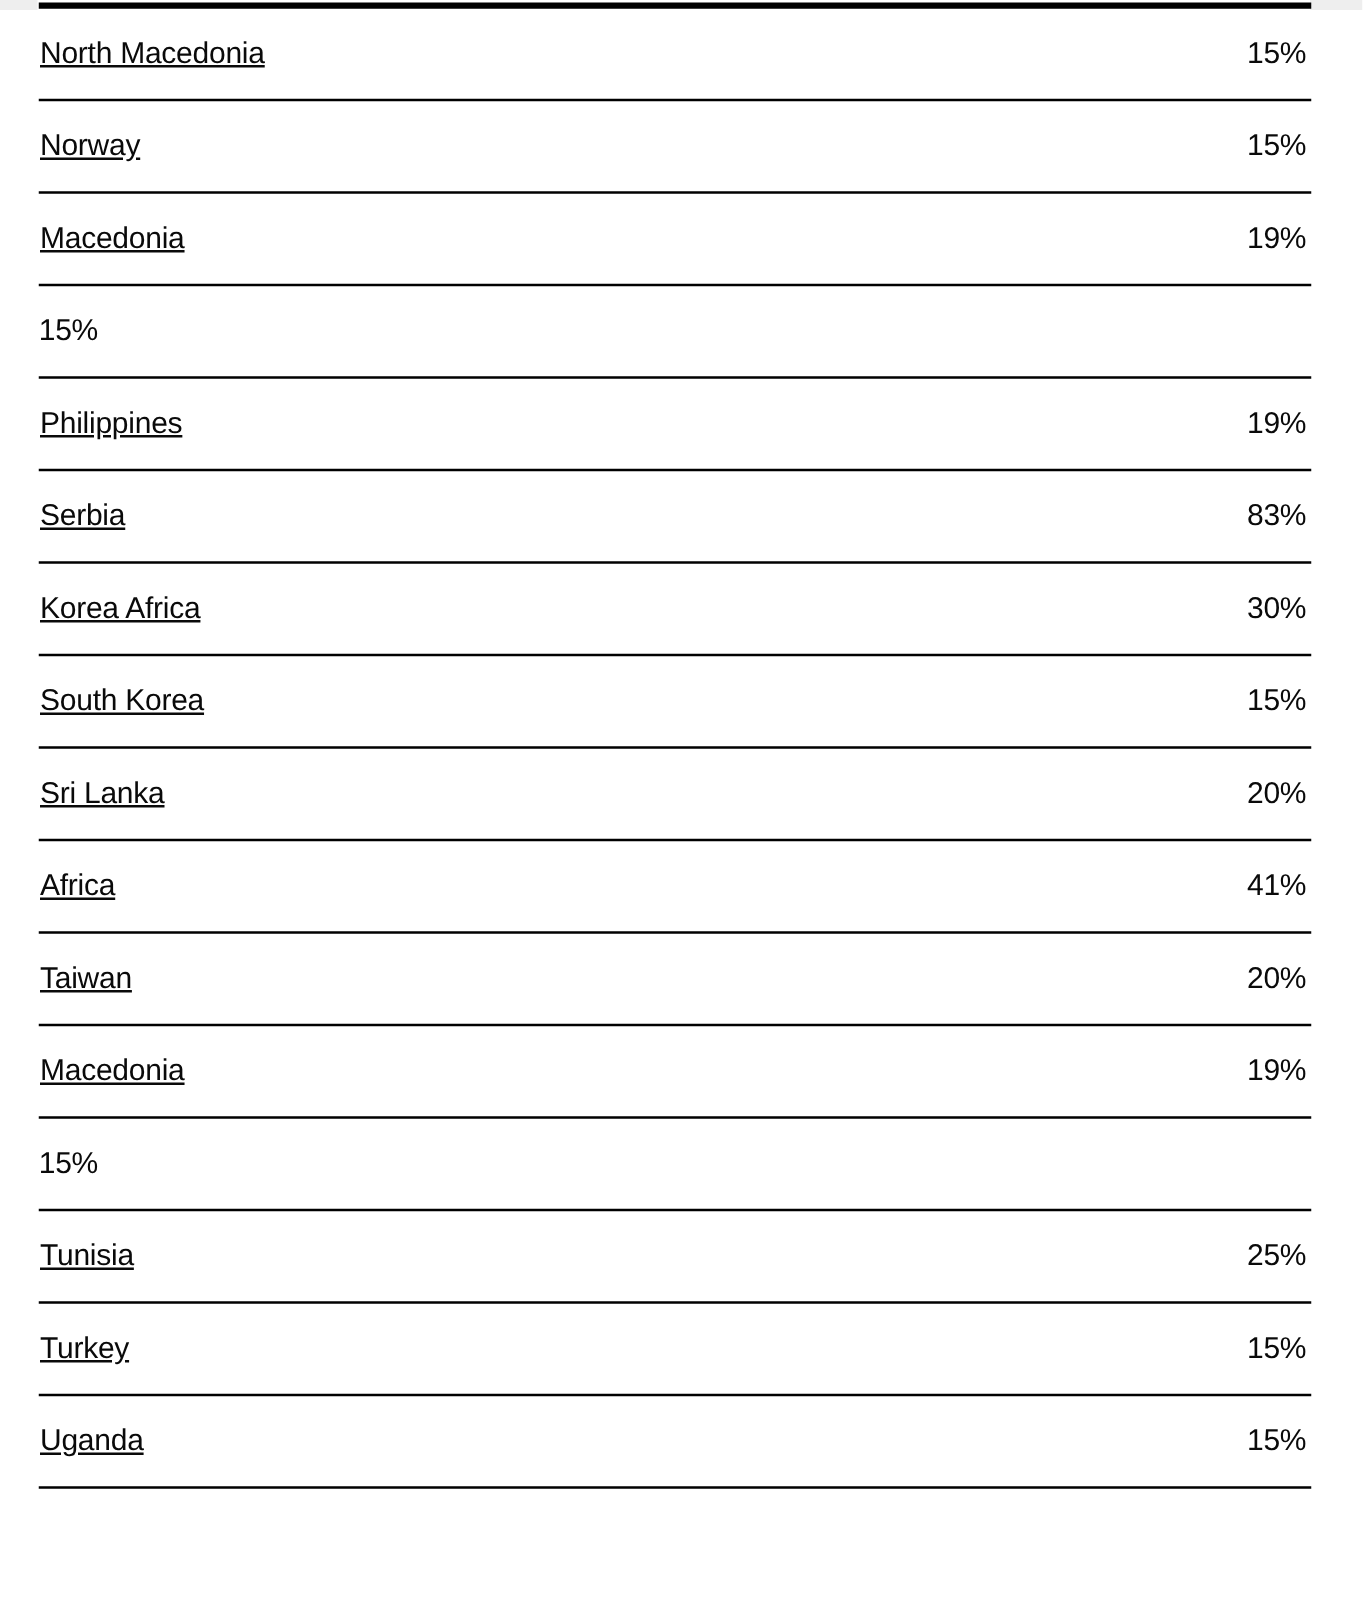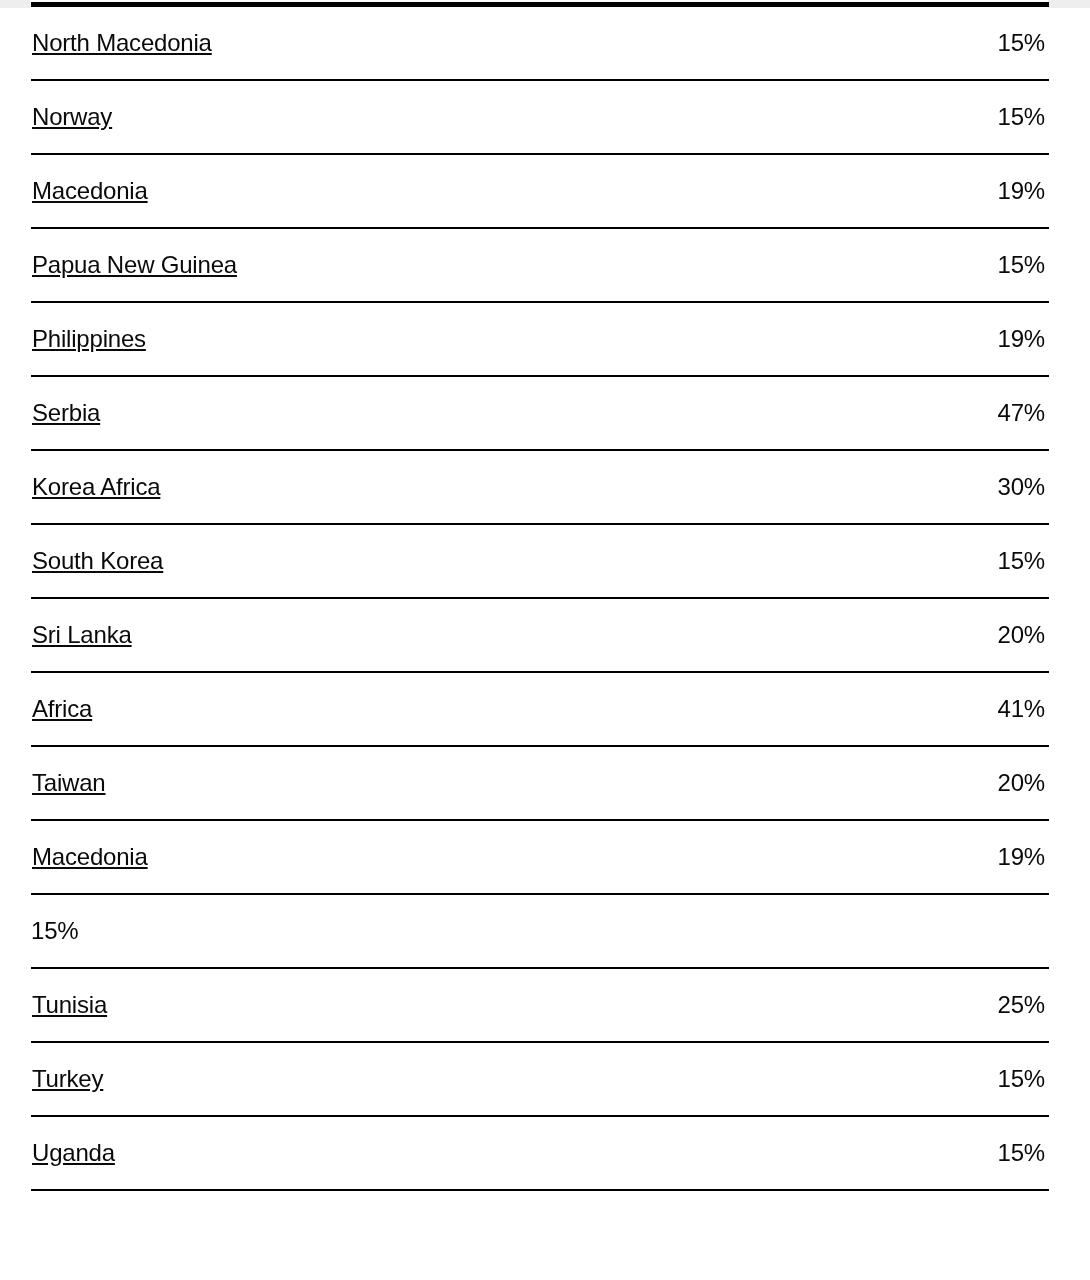--- a/index.html
+++ b/index.html
@@ -70,32 +70,31 @@
     <span class="country">Norway</span>
     <span class="rate">15%</span>
   </div>
 
   <div class="row">
     <span class="country">Macedonia</span>
     <span class="rate">19%</span>
   </div>
 
   <div class="row">
-    <span class="country">Papua New Guinea</span>
     <span class="rate">15%</span>
   </div>
 
   <div class="row">
     <span class="country">Philippines</span>
     <span class="rate">19%</span>
   </div>
 
   <div class="row">
     <span class="country">Serbia</span>
-    <span class="rate">47%</span>
+    <span class="rate">83%</span>
   </div>
 
   <div class="row">
     <span class="country">Korea Africa</span>
     <span class="rate">30%</span>
   </div>
 
   <div class="row">
     <span class="country">South Korea</span>
     <span class="rate">15%</span>

